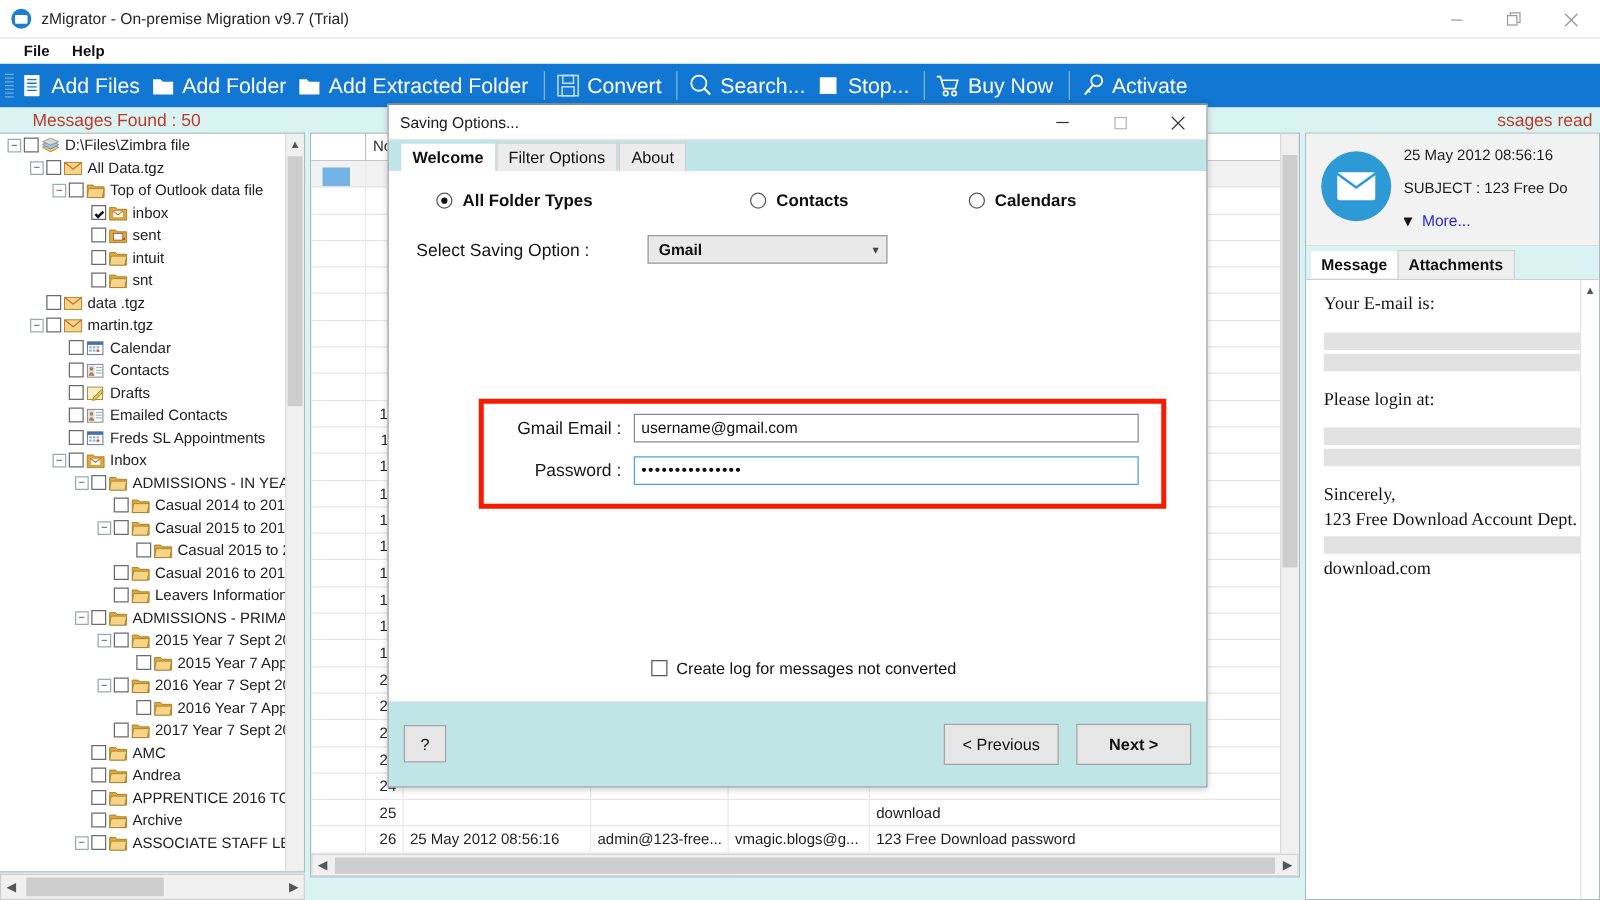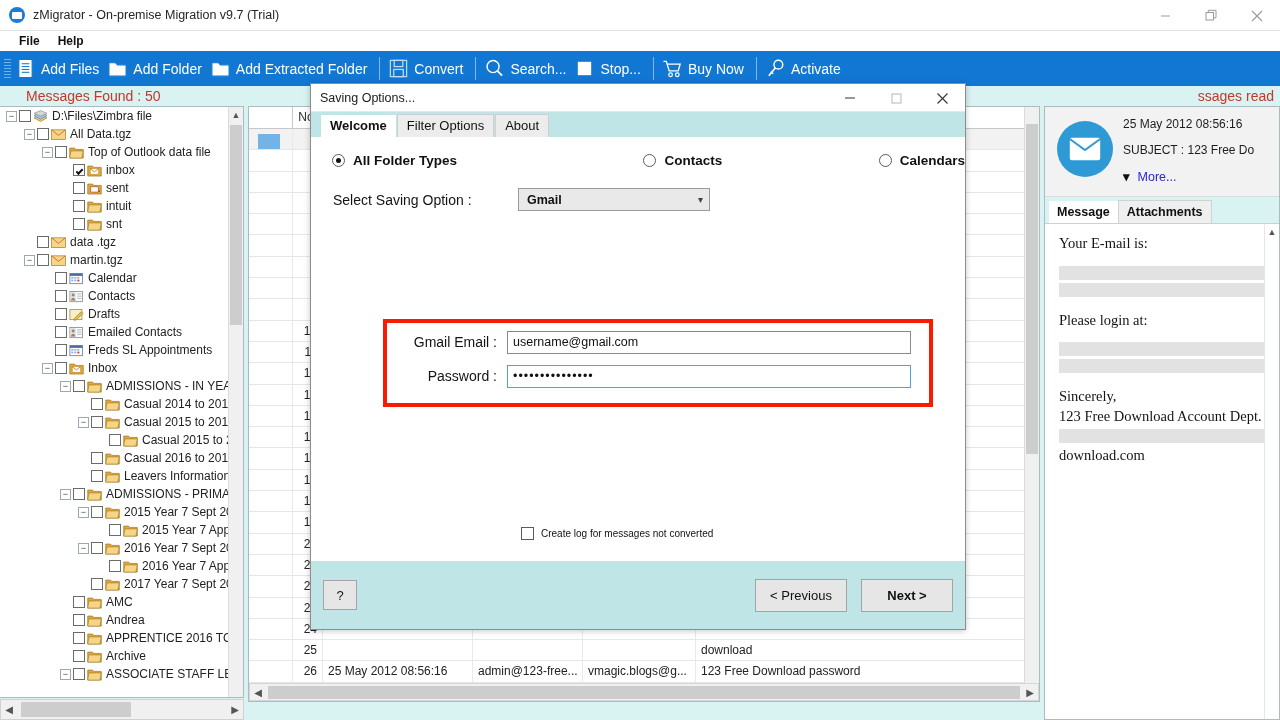--- a/index.html
+++ b/index.html
@@ -39,21 +39,21 @@
 
   
   #toolbar {
     height:35px; background:#1277d3; display:flex; align-items:center; color:#fff;
     padding-left:4px;
   }
   .tb-grip { width:7px; height:26px; display:flex; flex-direction:column; justify-content:center;
              gap:2px; margin-right:2px; }
   .tb-grip i { display:block; width:7px; height:1px; background:#6fb2e8; }
   .tb-item { display:flex; align-items:center; height:35px; padding:0 6px 0 2px; gap:5px; }
-  .tb-item .lbl { font-size:14px; color:#ffffff; white-space:nowrap; }
+  .tb-item .lbl { font-size:17px; color:#ffffff; white-space:nowrap; }
   .tb-ico { width:21px; height:21px; flex:0 0 auto; display:block; }
   .tb-sep { width:1px; height:23px; background:#7cb9ea; margin:0 6px; }
 
   
   #statusstrip {
     height:20px; background:#d8f3f2; display:flex; align-items:center;
     justify-content:space-between; padding:0 6px;
   }
   #statusstrip span { font-size:14px; color:#c0392b;margin-left:20px; }
 
@@ -167,21 +167,21 @@
   #dlg-wb { position:absolute; right:0; top:0; height:28px; display:flex; }
   #dlg-wb .wb { width:46px; height:28px; display:flex; align-items:center; justify-content:center;
                 color:#4a4a4a; }
   #dlg-tabs { height:25px; background:#bfe5e6; display:flex; align-items:flex-end;
               padding-left:10px; }
   #dlg-tabs .dt { font-size:13px; padding:3px 9px 4px 9px; color:#111; }
   #dlg-tabs .dt.active { background:#ffffff; font-weight:bold; }
   #dlg-tabs .dt.inactive { background:#ececec; border:1px solid #cfcfcf; border-bottom:none;
                            margin-left:1px; }
   #dlg-body { flex:1 1 auto; background:#ffffff; position:relative; }
-  .radio-row { display:flex; align-items:center; padding:16px 0 0 21px;justify-content:space-between; }
+  .radio-row { display:flex; align-items:center; padding:16px 0 0 38px; }
   .radio { display:flex; align-items:center; gap:8px; font-size:13.5px; font-weight:bold; color:#111; }
   .rb { width:13px; height:13px; border:1.4px solid #5a5a5a; border-radius:50%; background:#fff;
         position:relative; flex:0 0 auto; }
   .rb.on:after { content:""; position:absolute; left:2.7px; top:2.7px; width:5.6px; height:5.6px;
                  border-radius:50%; background:#111; }
   .rg2 { margin-left:126px; }
   .rg3 { margin-left:96px; }
 
   .saving-row { display:flex; align-items:center; padding:20px 0 0 22px; }
   .saving-row .lab { font-size:14px; color:#141414; width:185px; }
@@ -196,21 +196,21 @@
   .fld .flab { width:120px; text-align:right; padding-right:10px; font-size:14px; color:#141414; }
   .fld input {
     width:404px; height:23px; font-size:12.5px; padding:0 5px;
     font-family:"Liberation Sans", sans-serif; color:#111; background:#fff; outline:none;
   }
   #gmail-email { border:1px solid #8a8a8a; }
   #gmail-pass  { border:1px solid #4aa3e3; letter-spacing:1px; }
 
   #logchk-row { position:absolute; left:210px; top:390px; display:flex; align-items:center; gap:7px; }
   #logchk-row .cbx2 { width:13px; height:13px; border:1.3px solid #5a5a5a; background:#fff; }
-  #logchk-row .lt { font-size:10px; color:#111; }
+  #logchk-row .lt { font-size:13px; color:#111; }
 
   #dlg-foot { height:68px; background:#bfe5e6; display:flex; align-items:center;
               padding:0 12px; }
   .btn { background:#e6e6e6; border:1px solid #a3a3a3; font-size:13px; color:#111;
          display:flex; align-items:center; justify-content:center;
          font-family:"Liberation Sans", sans-serif; }
   #help-btn { width:34px; height:30px; }
   #prev-btn { width:92px; height:33px; margin-left:auto; }
   #next-btn { width:92px; height:33px; margin-left:14px; font-weight:bold; }
 </style>

